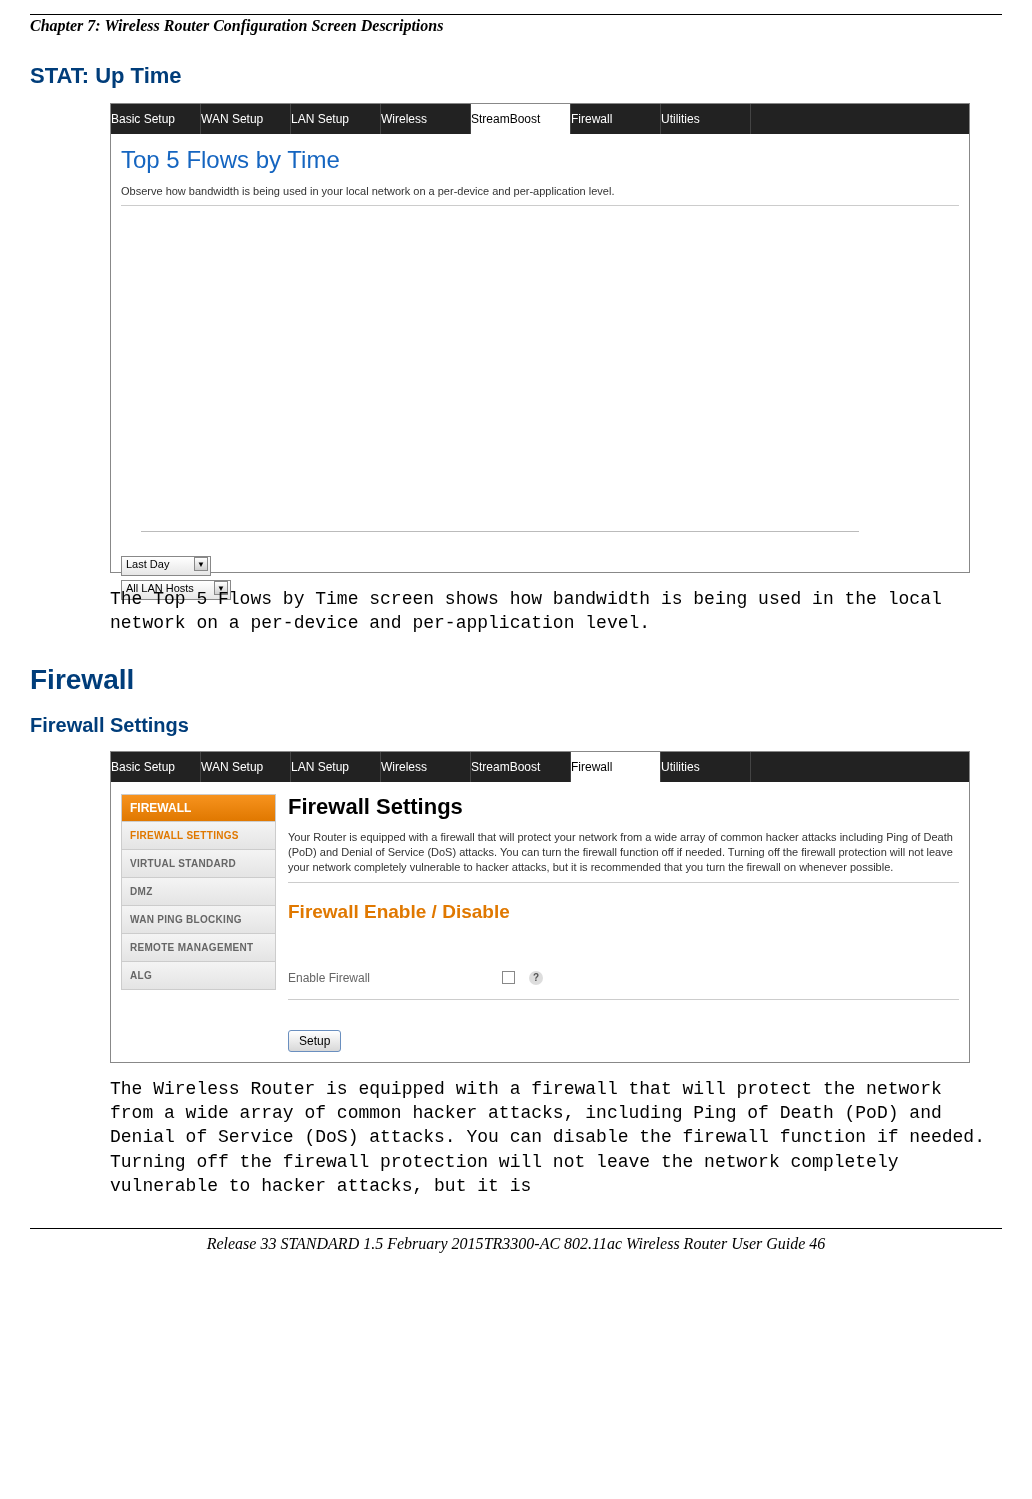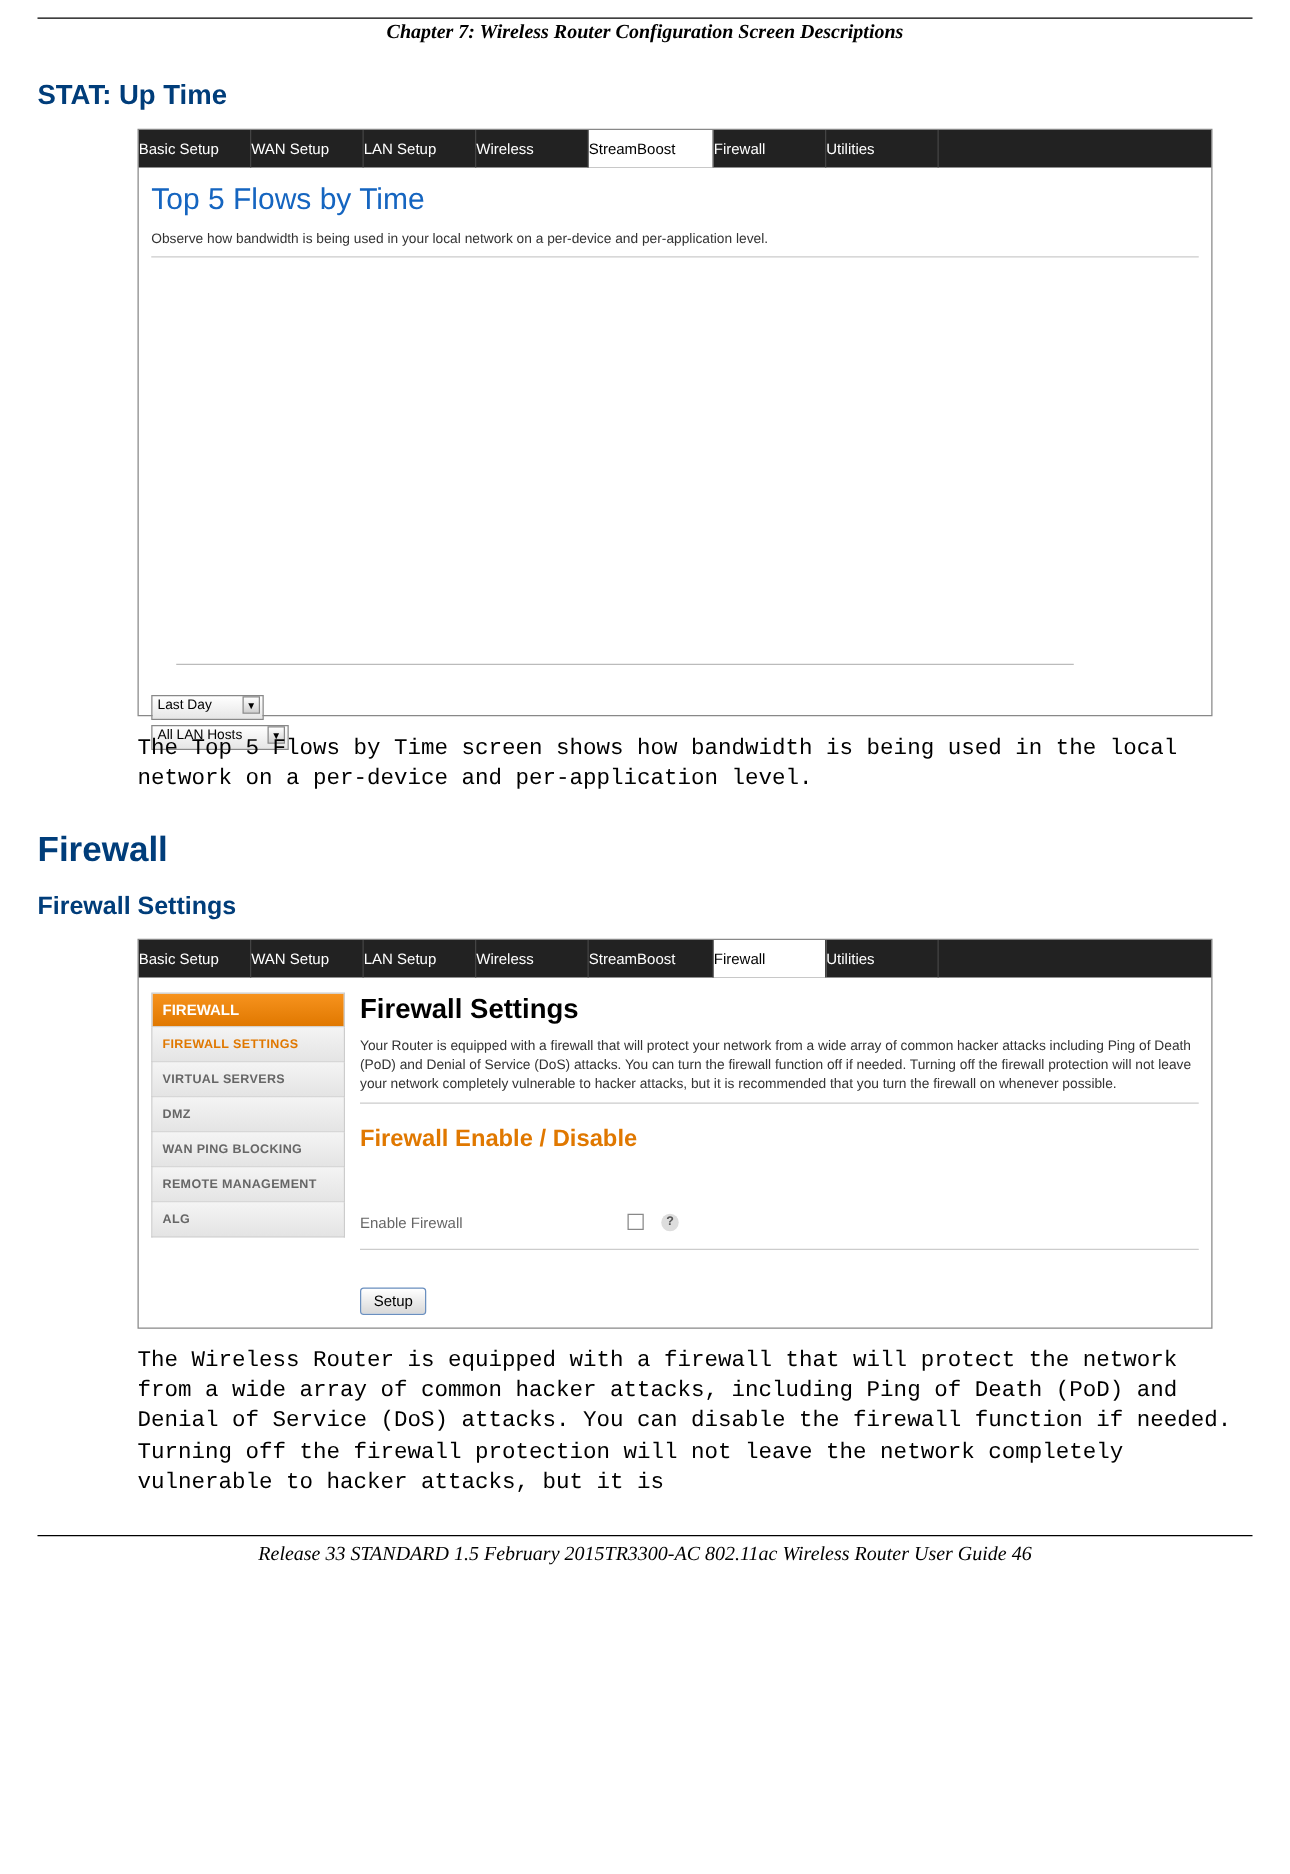--- a/index.html
+++ b/index.html
@@ -8,21 +8,21 @@
       width: 1032px;
       background: #fff;
       color: #000;
       padding: 12px 30px;
     }
     .header-line {
       border-top: 1px solid #000;
       margin-top: 2px;
     }
     .chapter-header {
-      text-align: center;
+      text-align: left;
       font-style: italic;
       font-weight: bold;
       font-size: 16px;
       padding: 2px 0 4px;
     }
     .section-title-blue {
       color: #003d7a;
       font-family: Arial, sans-serif;
       font-weight: bold;
       font-size: 22px;
@@ -256,21 +256,21 @@
       <div class="tab" style="width:90px">LAN Setup</div>
       <div class="tab" style="width:90px">Wireless</div>
       <div class="tab" style="width:100px">StreamBoost</div>
       <div class="tab active" style="width:90px">Firewall</div>
       <div class="tab" style="width:90px">Utilities</div>
     </div>
     <div class="router-body fw-body">
       <div class="sidebar">
         <div class="sidebar-header">FIREWALL</div>
         <div class="sidebar-item active">FIREWALL SETTINGS</div>
-        <div class="sidebar-item">VIRTUAL SERVERS</div>
+        <div class="sidebar-item">VIRTUAL STANDARD</div>
         <div class="sidebar-item">DMZ</div>
         <div class="sidebar-item">WAN PING BLOCKING</div>
         <div class="sidebar-item">REMOTE MANAGEMENT</div>
         <div class="sidebar-item">ALG</div>
       </div>
       <div class="content-pane">
         <div class="content-title" style="color:#000;font-weight:bold;font-size:22px">Firewall Settings</div>
         <div class="content-desc">Your Router is equipped with a firewall that will protect your network from a wide array of common hacker attacks including Ping of Death (PoD) and Denial of Service (DoS) attacks. You can turn the firewall function off if needed. Turning off the firewall protection will not leave your network completely vulnerable to hacker attacks, but it is recommended that you turn the firewall on whenever possible.</div>
         <hr class="content-hr">
         <div class="firewall-subtitle">Firewall Enable / Disable</div>

